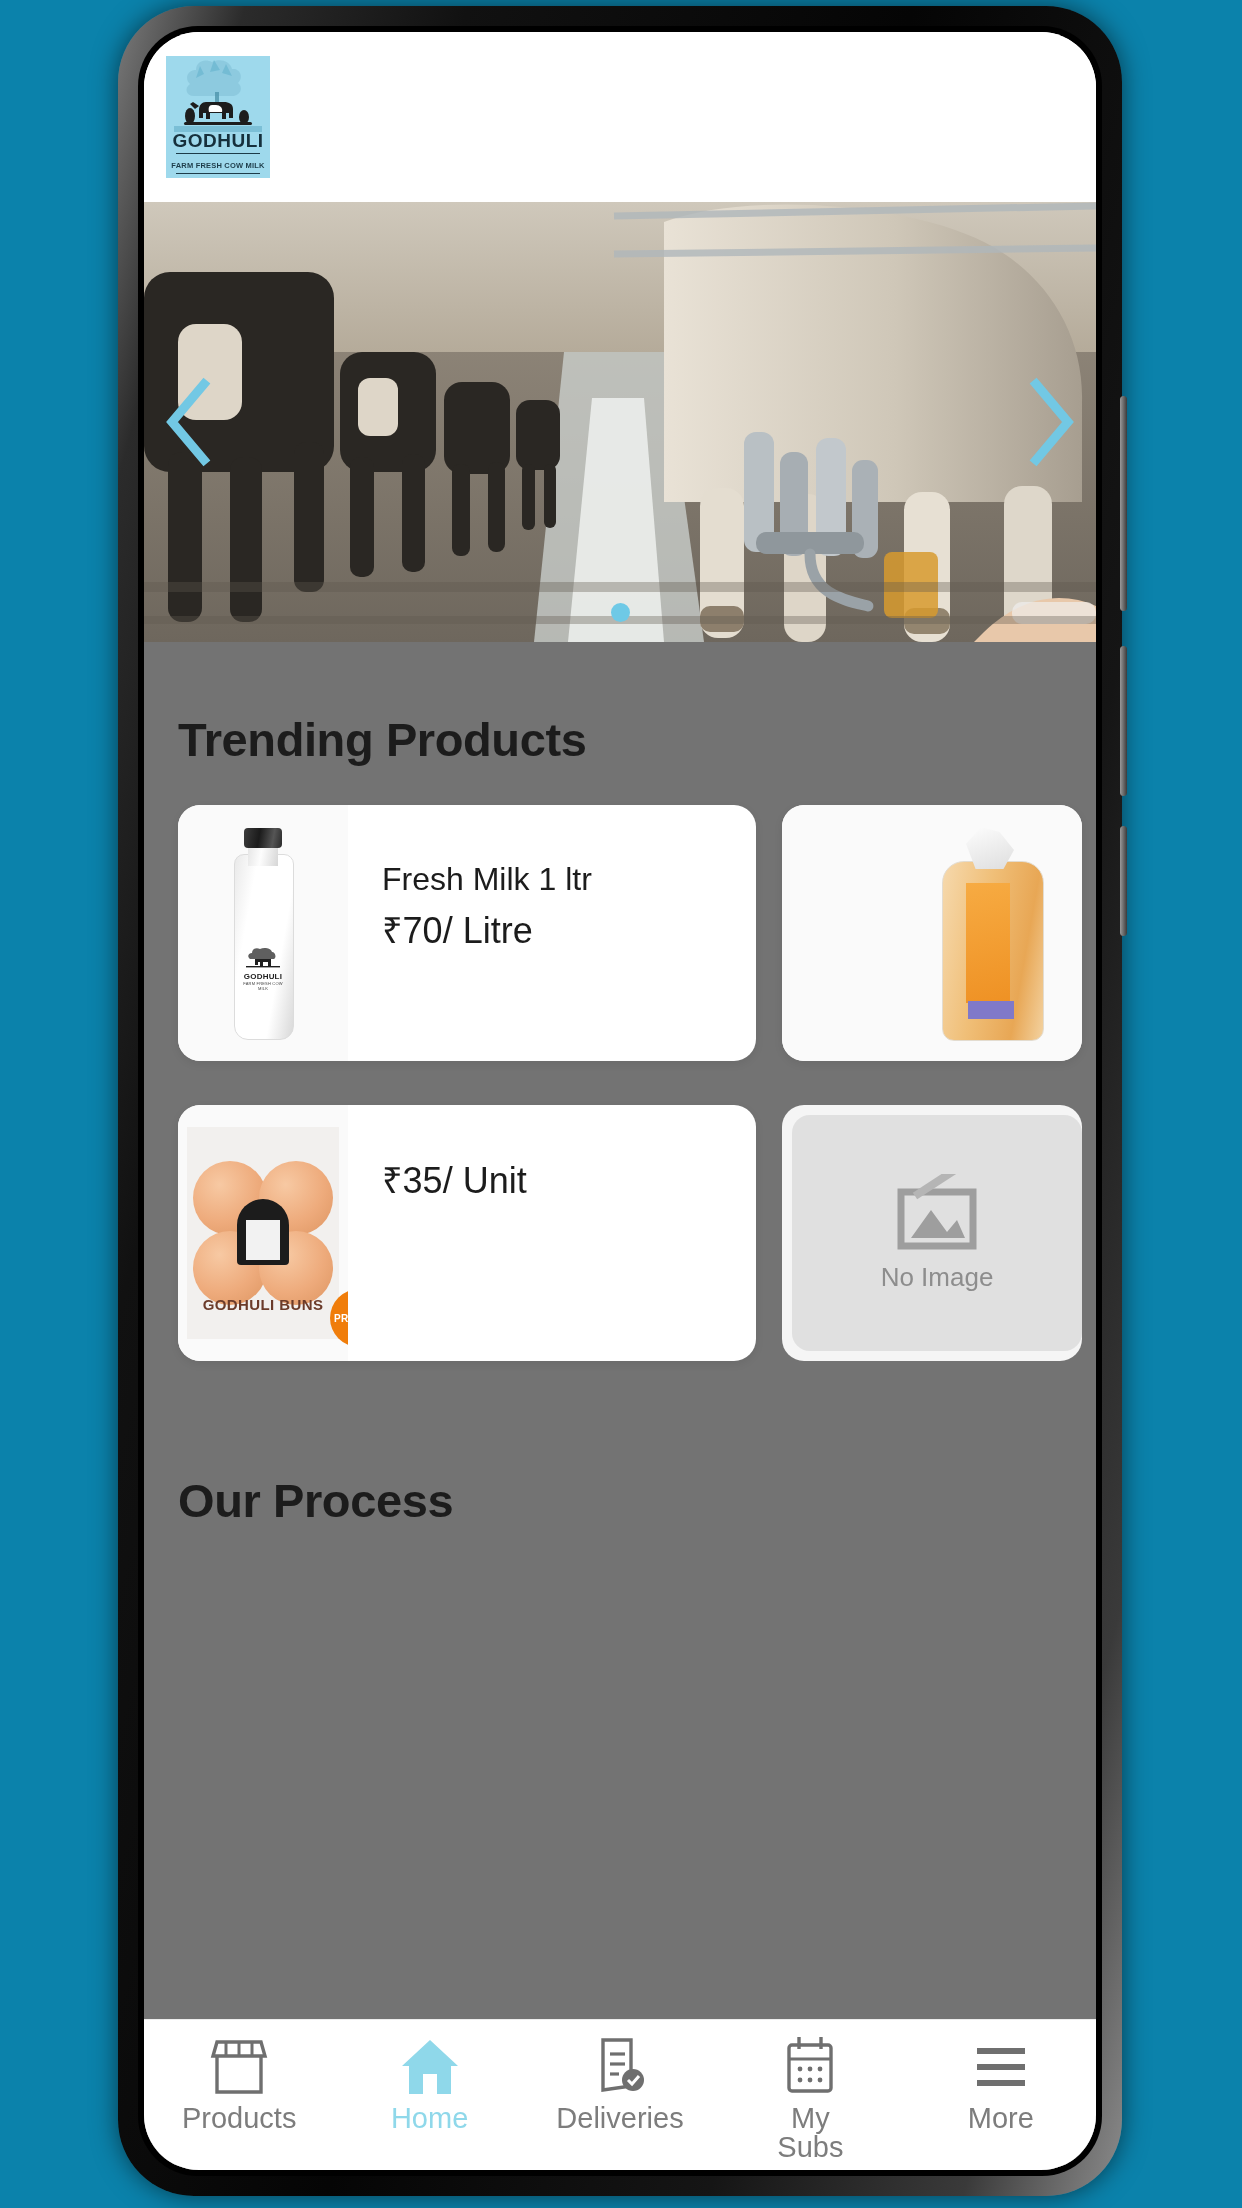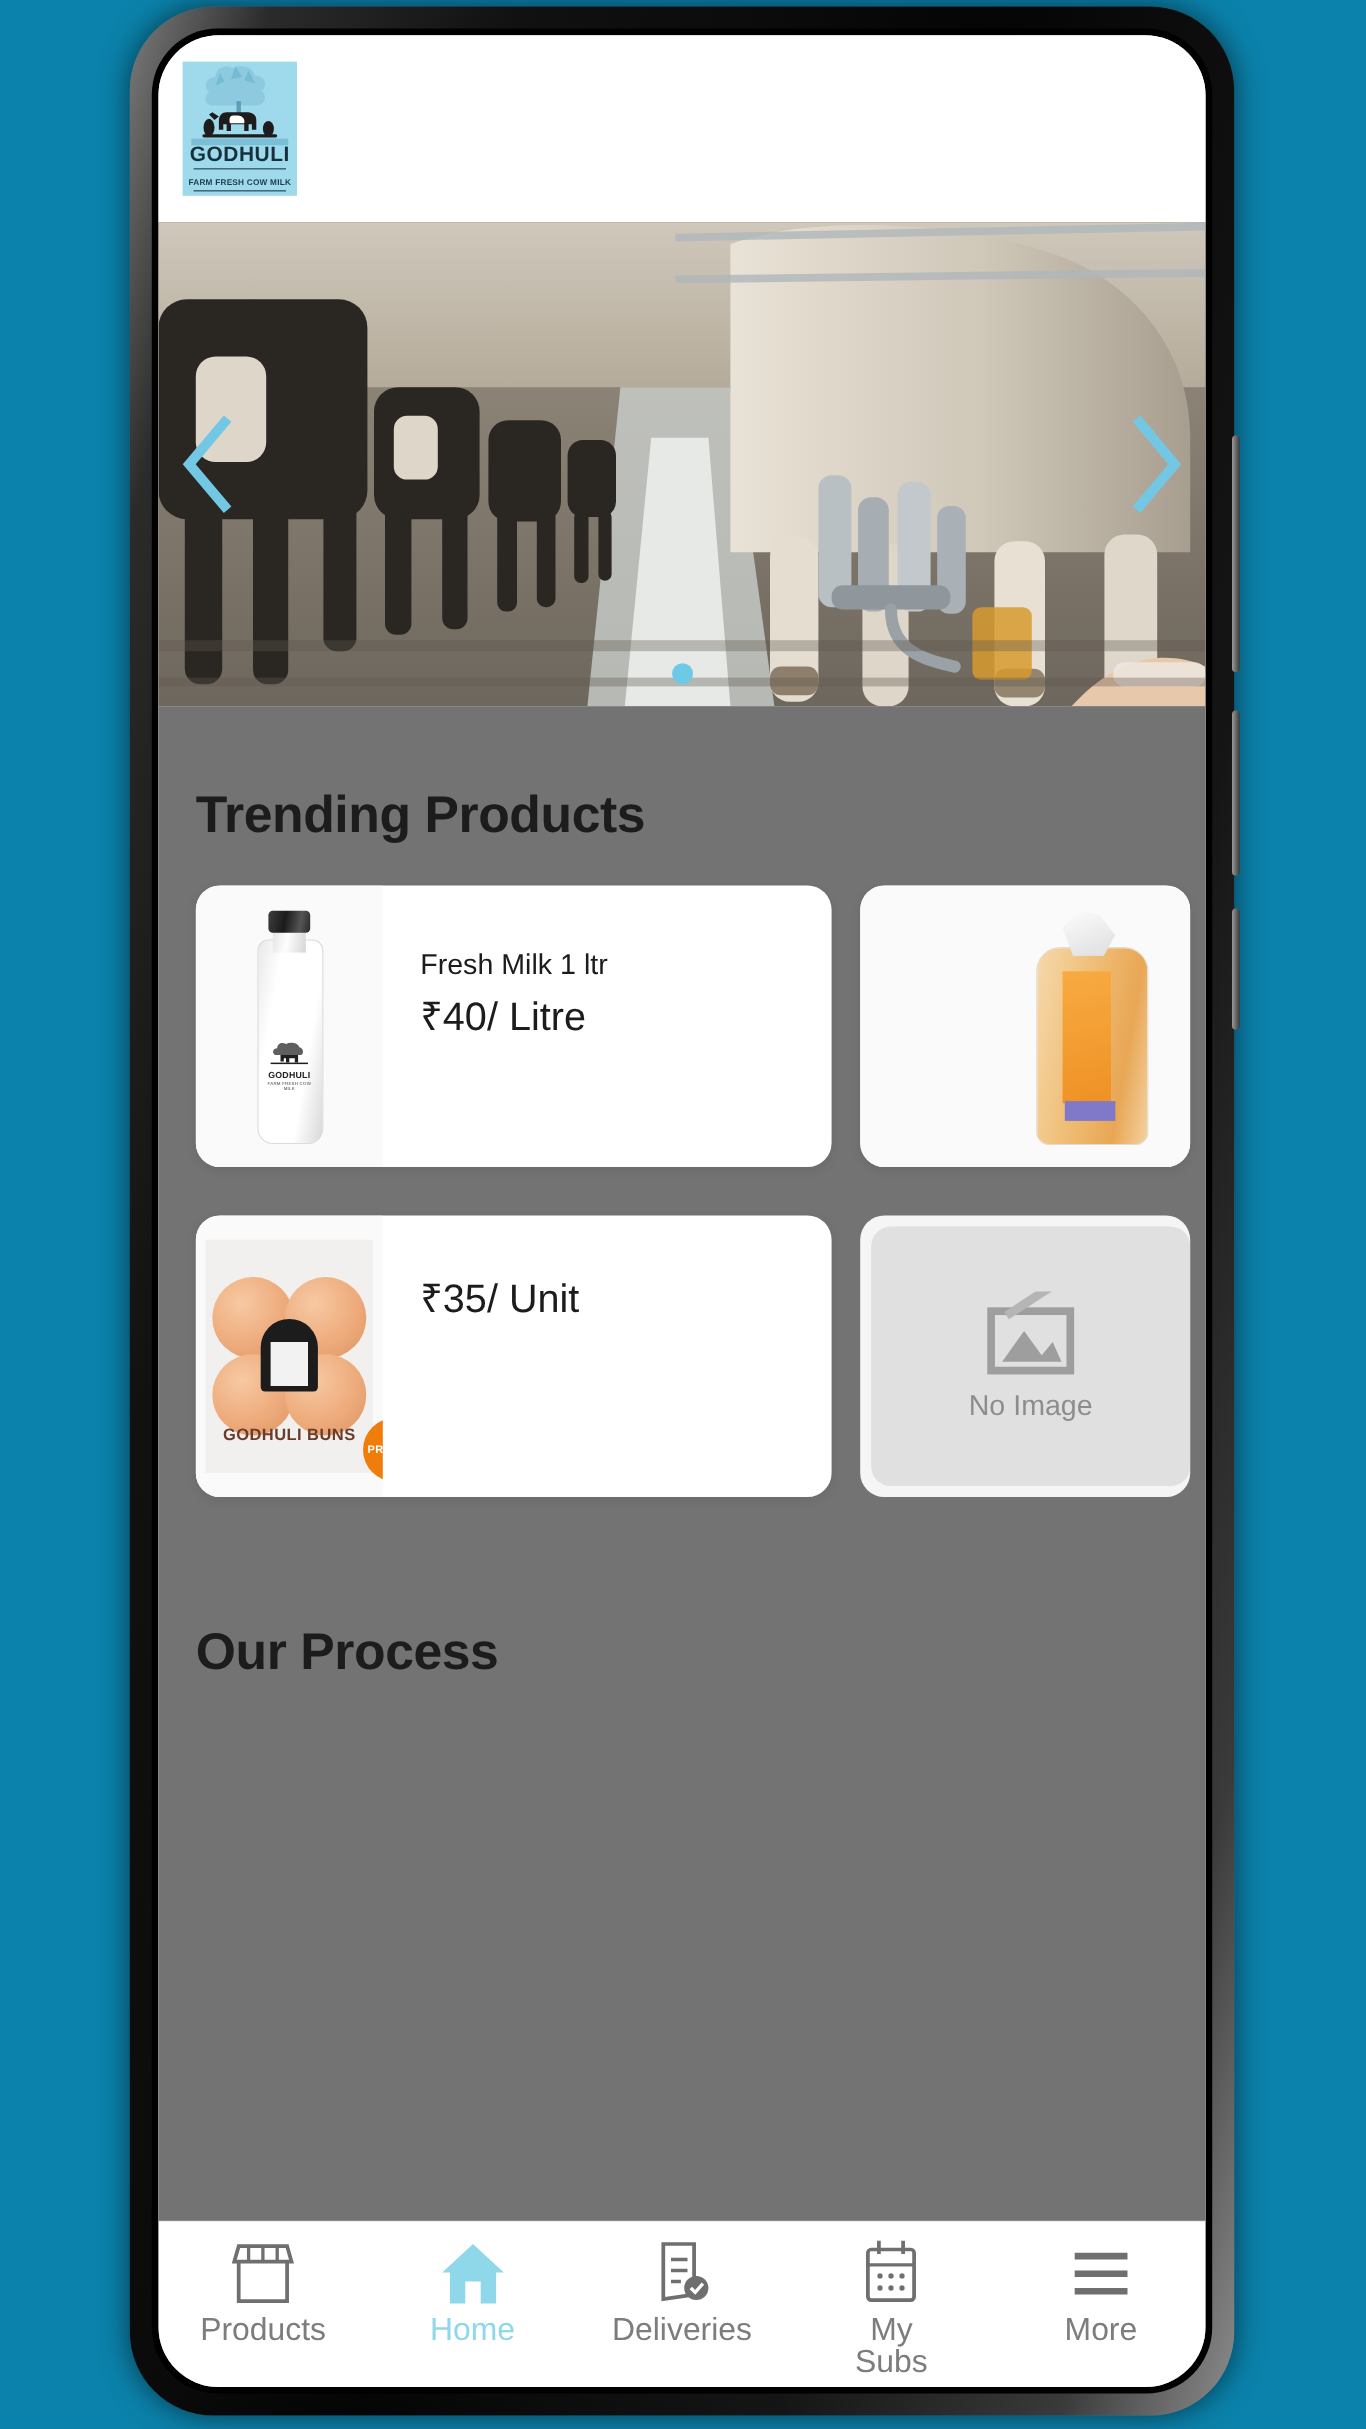--- a/index.html
+++ b/index.html
@@ -215,21 +215,21 @@
     display: flex;
     align-items: center;
     justify-content: center;
     overflow: hidden;
   }
   .product-info {
     padding: 56px 0 0 34px;
     box-sizing: border-box;
   }
   .product-name {
-    font-size: 26px;
+    font-size: 32px;
     color: #1c1c1c;
     line-height: 1.18;
     max-width: 350px;
   }
   .product-price {
     font-size: 36px;
     color: #1c1c1c;
     margin-top: 6px;
   }
 
@@ -527,21 +527,21 @@
                   <path d="M15 13 L15 19 L18 19 L18 16 L20 16 L20 20 L23 20 L23 16 L28 16 L28 20 L31 20 L31 13 Z" fill="#1f1f1f"></path>
                   <rect x="6" y="20" width="34" height="1.4" fill="#1f1f1f"></rect>
                 </svg>
                 <div class="bl-mark">GODHULI</div>
                 <div class="bl-sub">FARM FRESH COW MILK</div>
               </div>
             </div>
           </div>
           <div class="product-info">
             <div class="product-name">Fresh Milk 1 ltr</div>
-            <div class="product-price">₹40/ Litre</div>
+            <div class="product-price">₹70/ Litre</div>
           </div>
         </div>
 
         <div class="product-card secondary">
           <div class="product-thumb" style="width:300px;">
             <div class="bread-loaf" style="margin-left:120px;">
               <div class="bread-body"></div>
               <div class="bread-band"></div>
               <div class="bread-tab"></div>
               <div class="bread-twist"></div>

